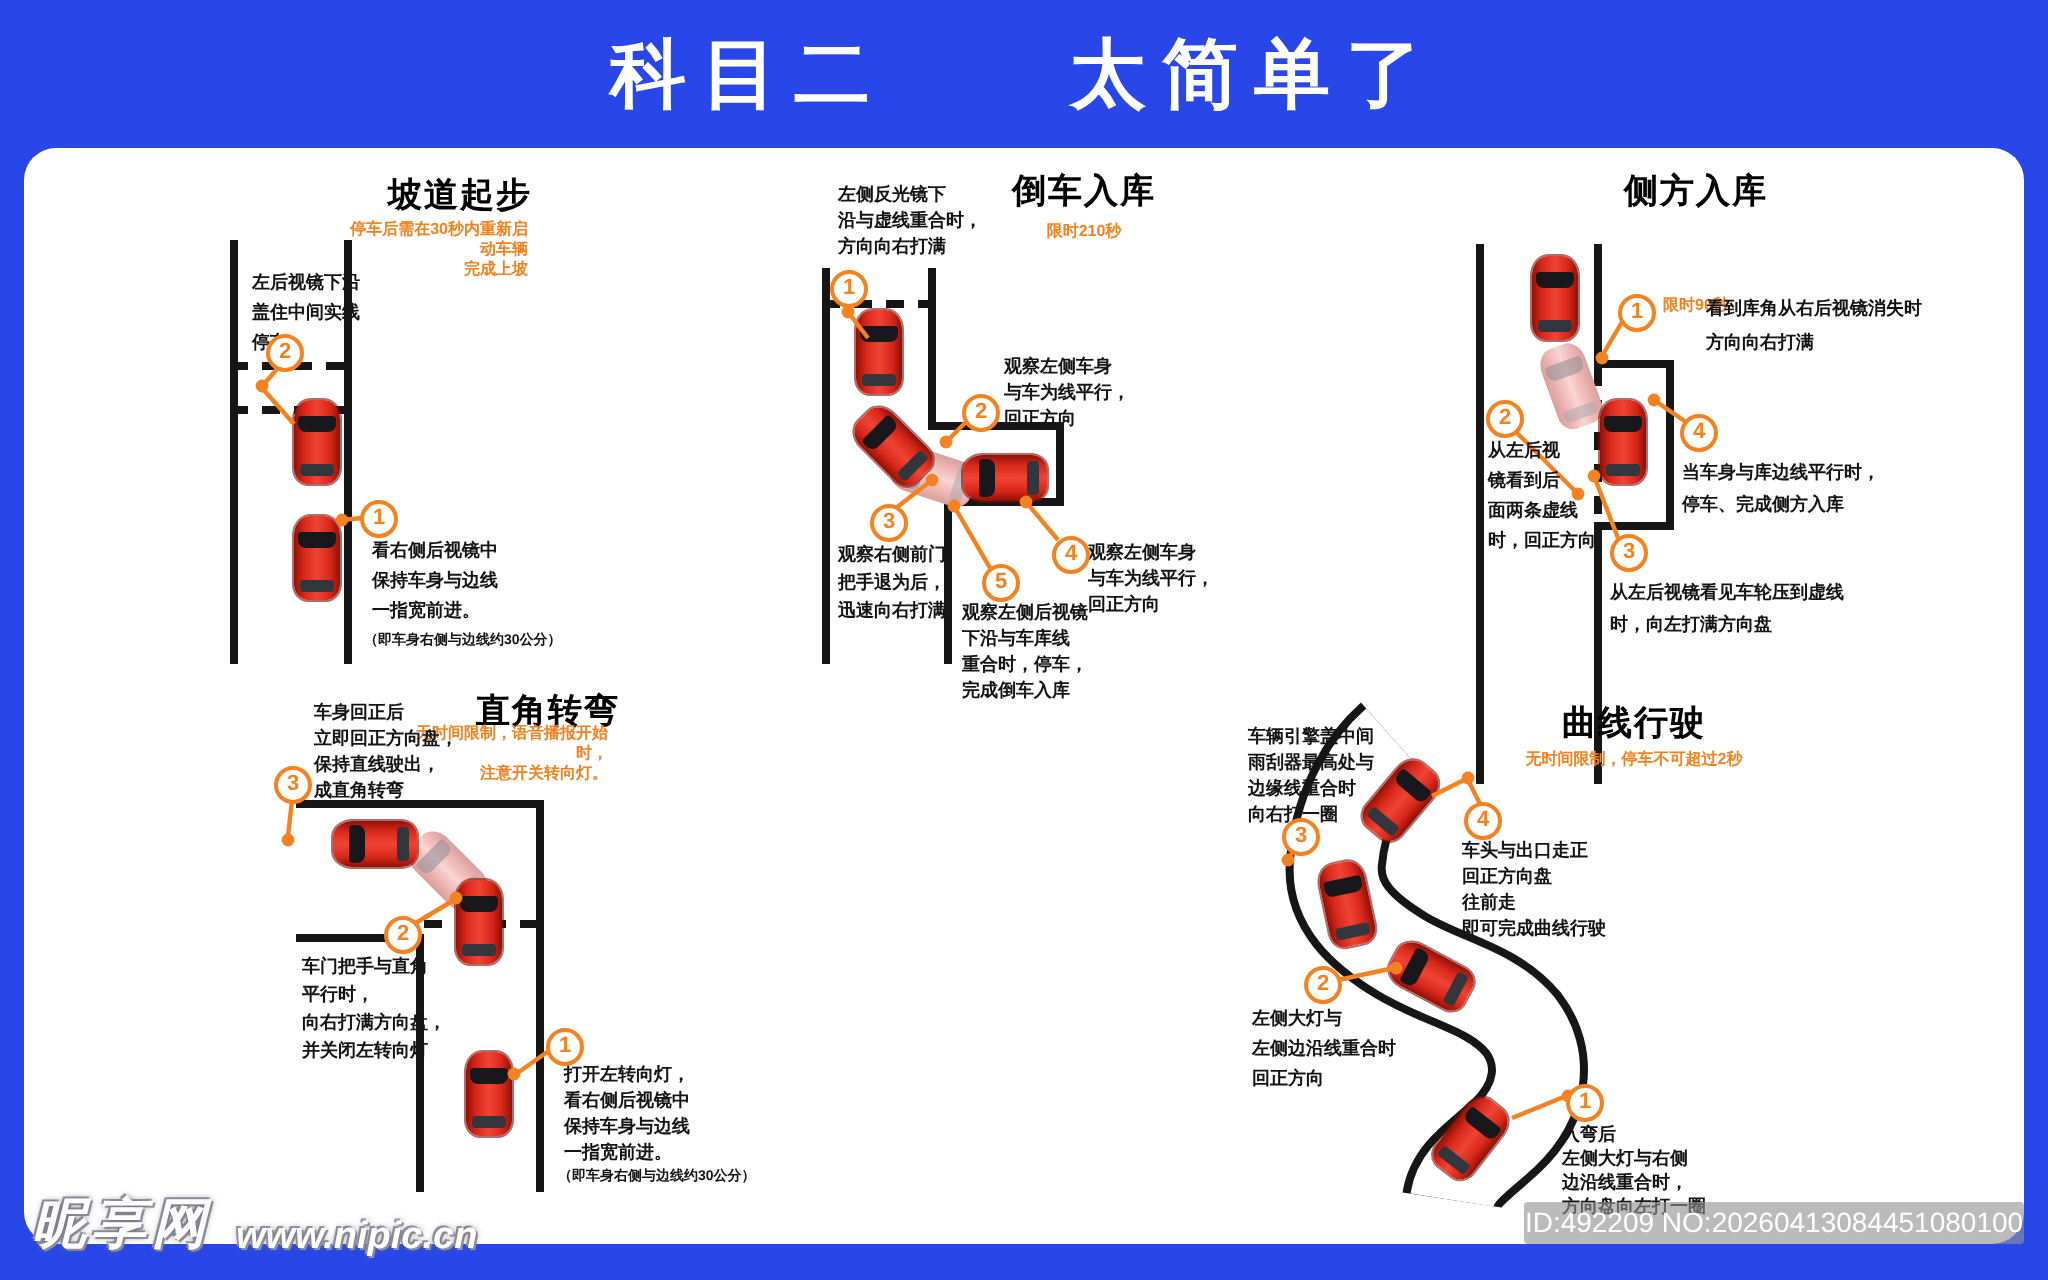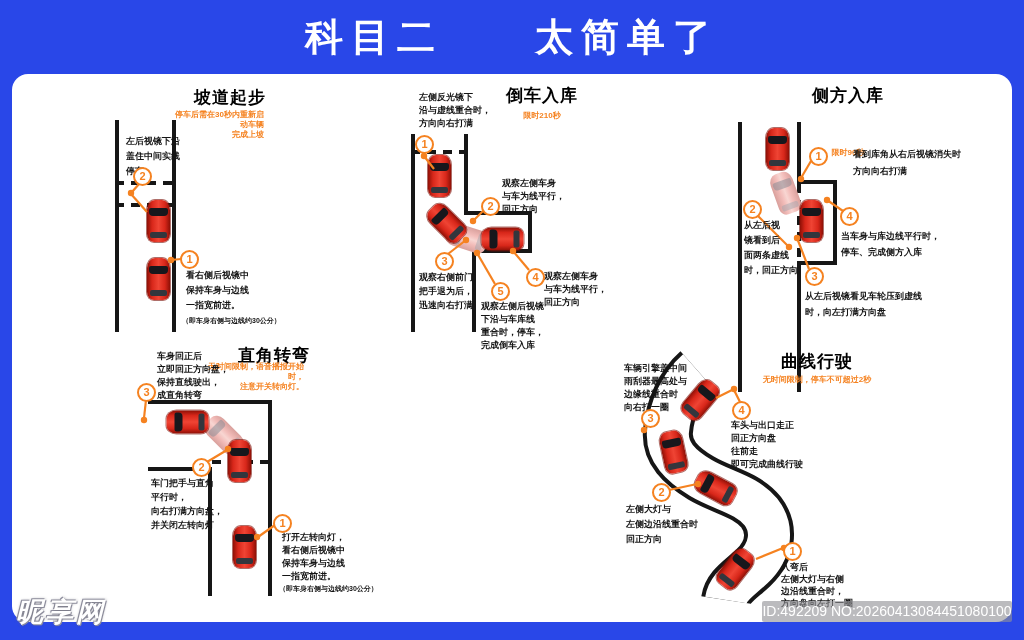--- a/index.html
+++ b/index.html
@@ -242,14 +242,15 @@
     <line x1="734" y1="390" x2="740" y2="402"></line>
   <circle cx="734" cy="389" r="3.2" stroke="none"></circle>
   <line x1="669" y1="490" x2="697" y2="484"></line>
     <circle cx="698" cy="484" r="3.2" stroke="none"></circle>
   <line x1="756" y1="559" x2="783" y2="548"></line>
     <circle cx="784" cy="548" r="3.2" stroke="none"></circle>
 </svg>
 
 <div class="wm">
   <span class="big">昵享网</span>
+  <span class="small">www.nipic.cn</span>
 </div>
 <div class="idbox">ID:492209 NO:20260413084451080100</div>
 
 </body></html>

